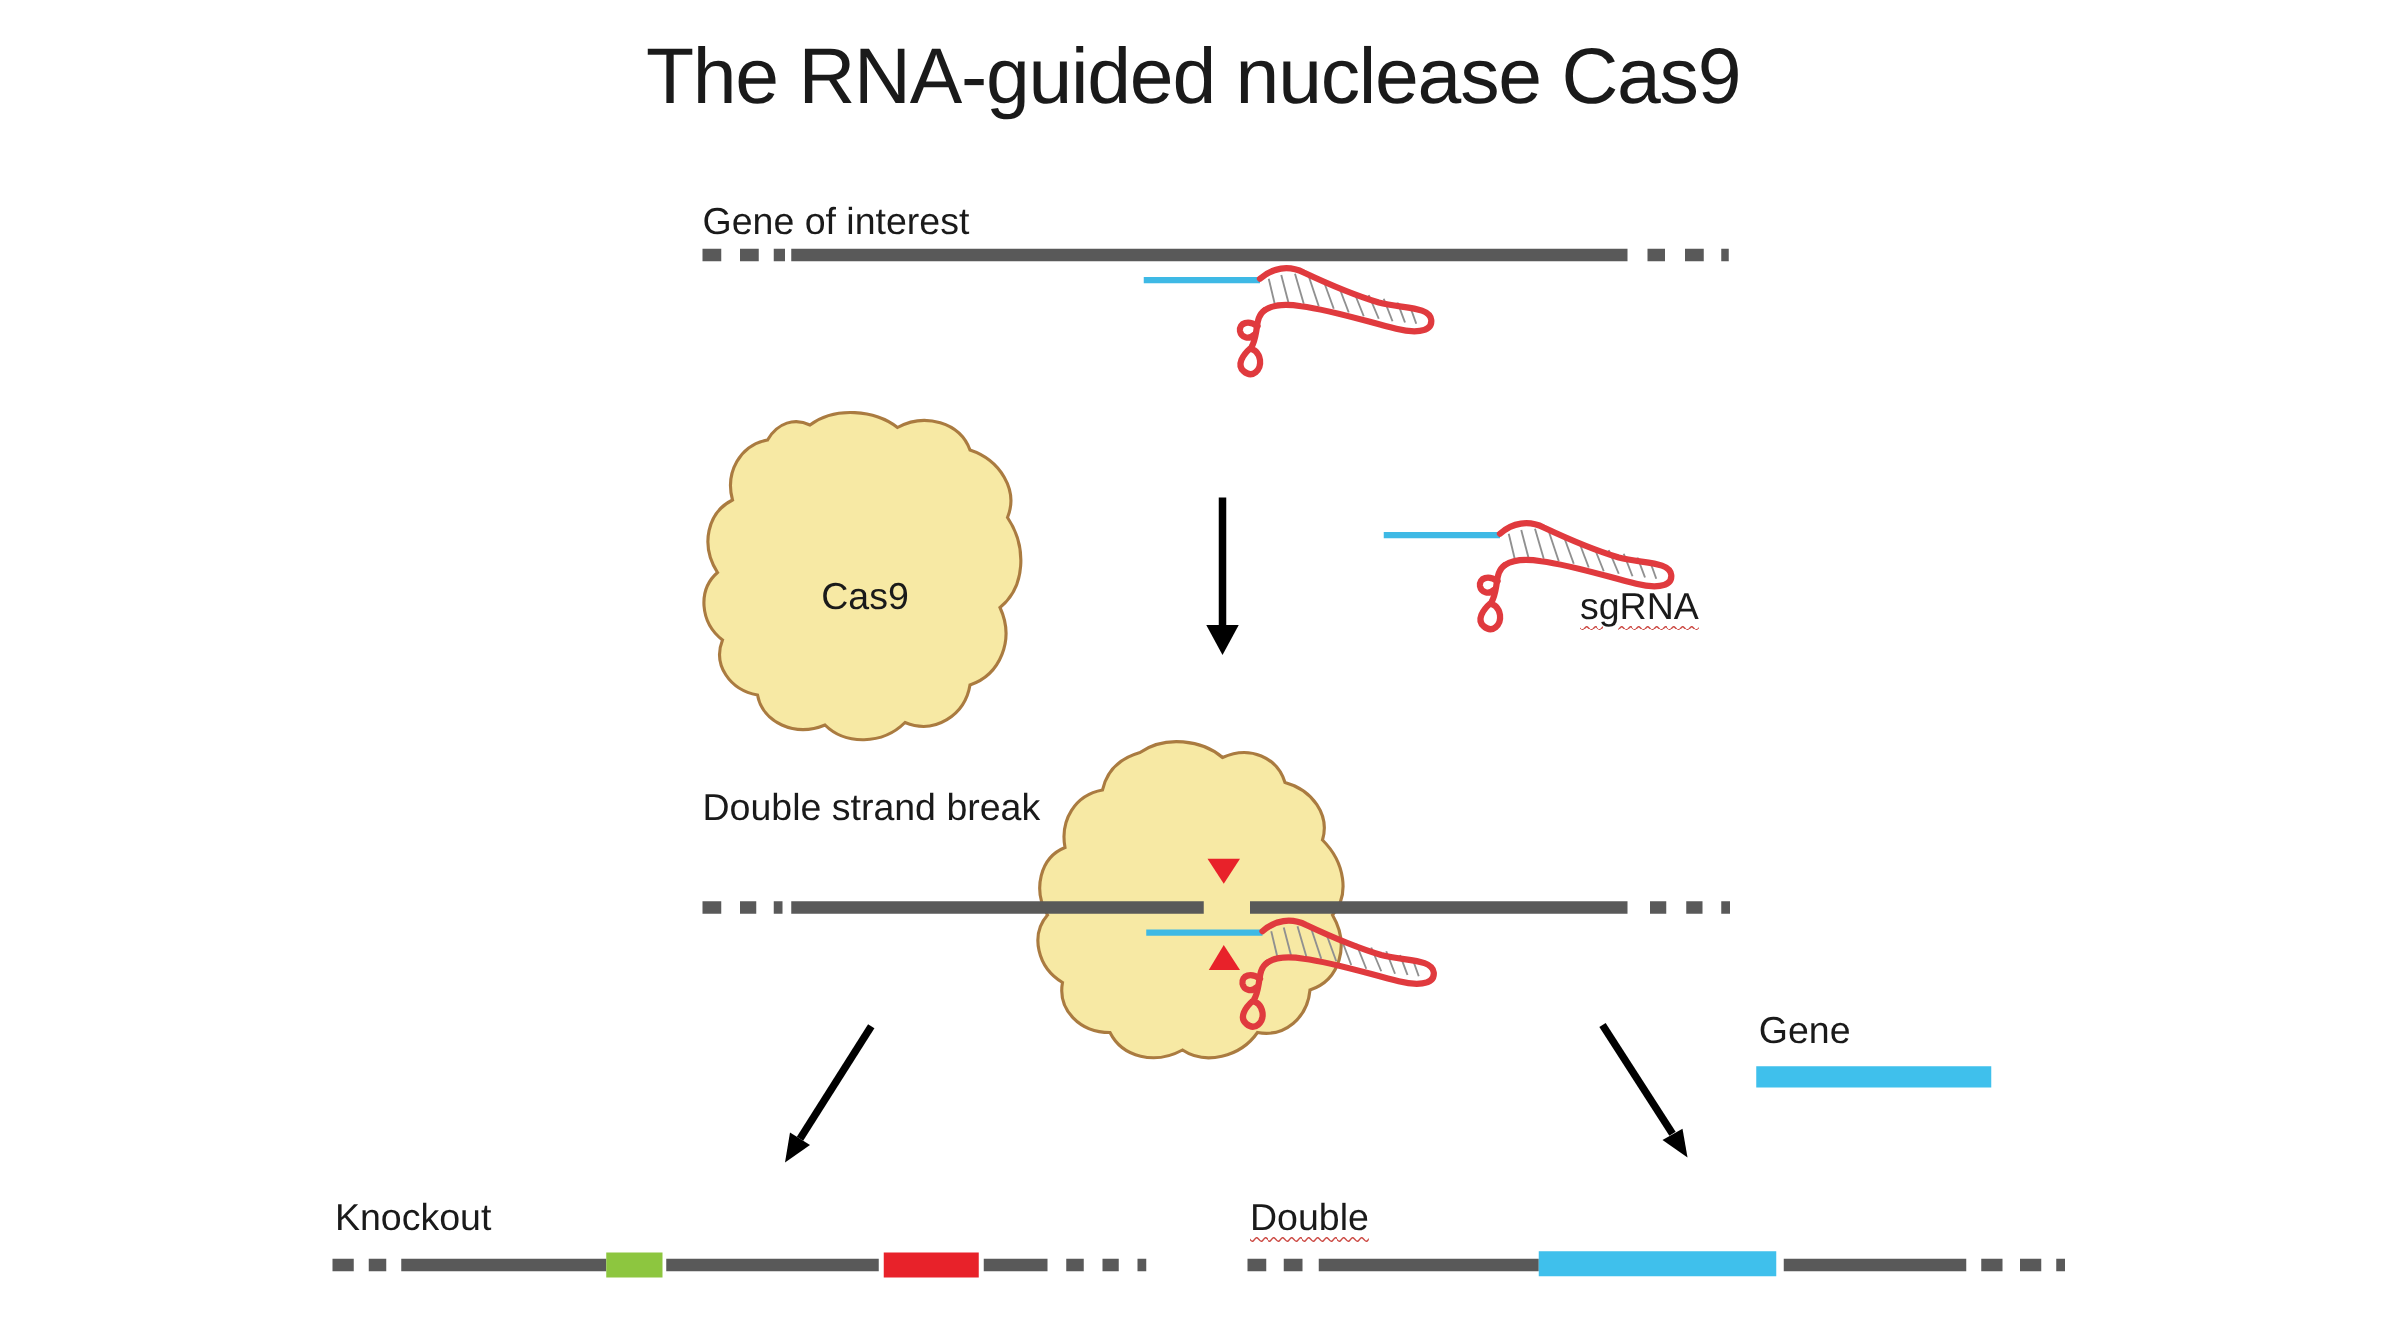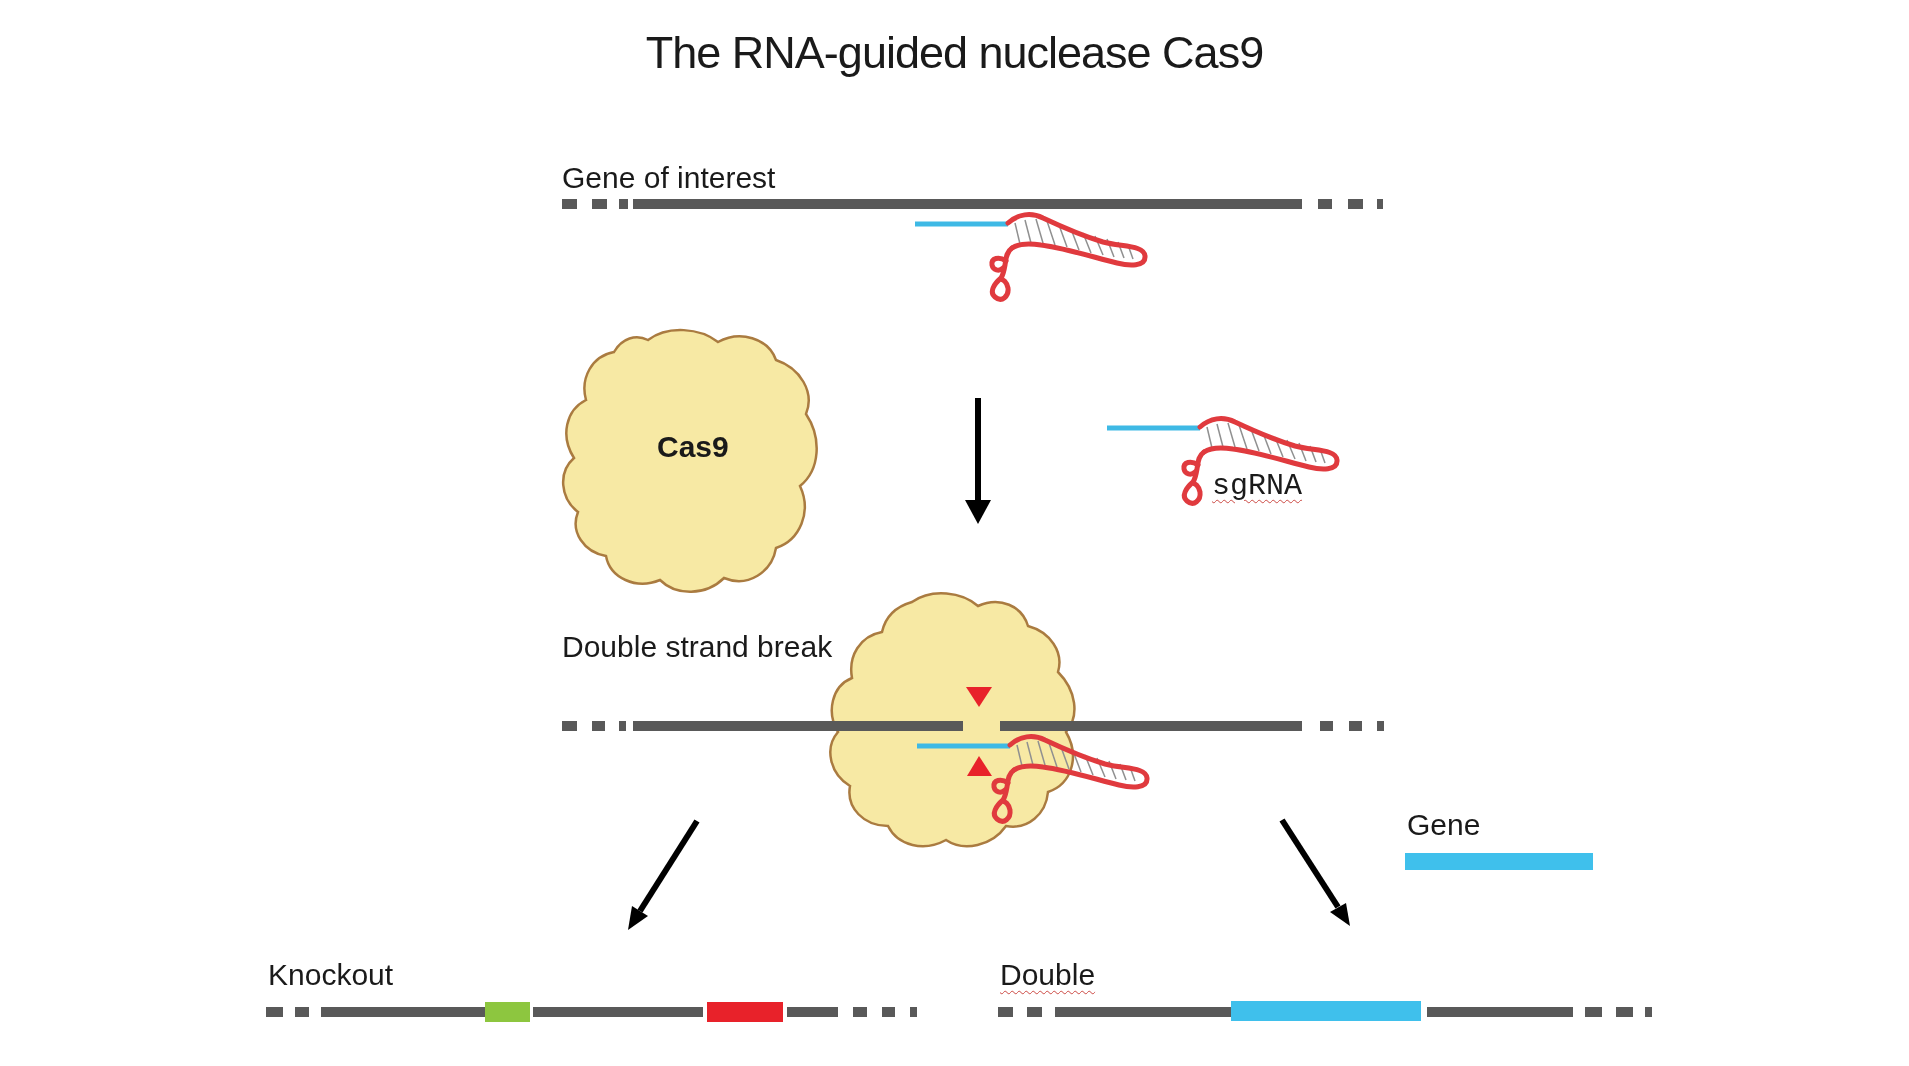--- a/index.html
+++ b/index.html
@@ -15,21 +15,21 @@
   }
   html,body{margin:0;padding:0;background:#ffffff;}
   .canvas{
     position:relative;width:1909px;height:1066px;background:#ffffff;overflow:hidden;
     font-family:"Liberation Sans", sans-serif;color:var(--txt);
   }
   .canvas svg{position:absolute;left:0;top:0;}
   .lbl{position:absolute;font-size:30px;line-height:1;white-space:nowrap;}
   .title{
     position:absolute;left:0;right:0;top:30px;text-align:center;
-    font-size:45px;line-height:1;letter-spacing:-1px;
+    font-size:63px;line-height:1;letter-spacing:-1px;
   }
   .squiggle{
     text-decoration-line:underline;
     text-decoration-style:wavy;
     text-decoration-color:#cc4a44;
     text-decoration-thickness:1px;
     text-underline-offset:5px;
   }
 </style>
 </head>
@@ -150,23 +150,23 @@
         <rect x="1645" y="1007" width="7" height="10"></rect>
       </g>
       <rect x="1231" y="1001" width="190" height="20" fill="var(--ins-blue)"></rect>
     </g>
   </svg>
 
   <div class="title">The RNA-guided nuclease Cas9</div>
 
   <div class="lbl" style="left:562px; top:163px;">Gene of interest</div>
 
-  <div class="lbl" style="left:657px; top:432px;font-weight:bold;">Cas9</div>
+  <div class="lbl" style="left:657px; top:463px;">Cas9</div>
 
-  <div class="lbl squiggle" style="left:1212px; top:471px;font-family:Liberation Mono, monospace;">sgRNA</div>
+  <div class="lbl squiggle" style="left:1264px; top:471px;">sgRNA</div>
 
   <div class="lbl" style="left:562px; top:632px;">Double strand break</div>
 
   <div class="lbl" style="left:1407px; top:810px;">Gene</div>
 
   <div class="lbl" style="left:268px; top:960px;">Knockout</div>
 
   <div class="lbl squiggle" style="left:1000px; top:960px;">Double</div>
 
 </div>

